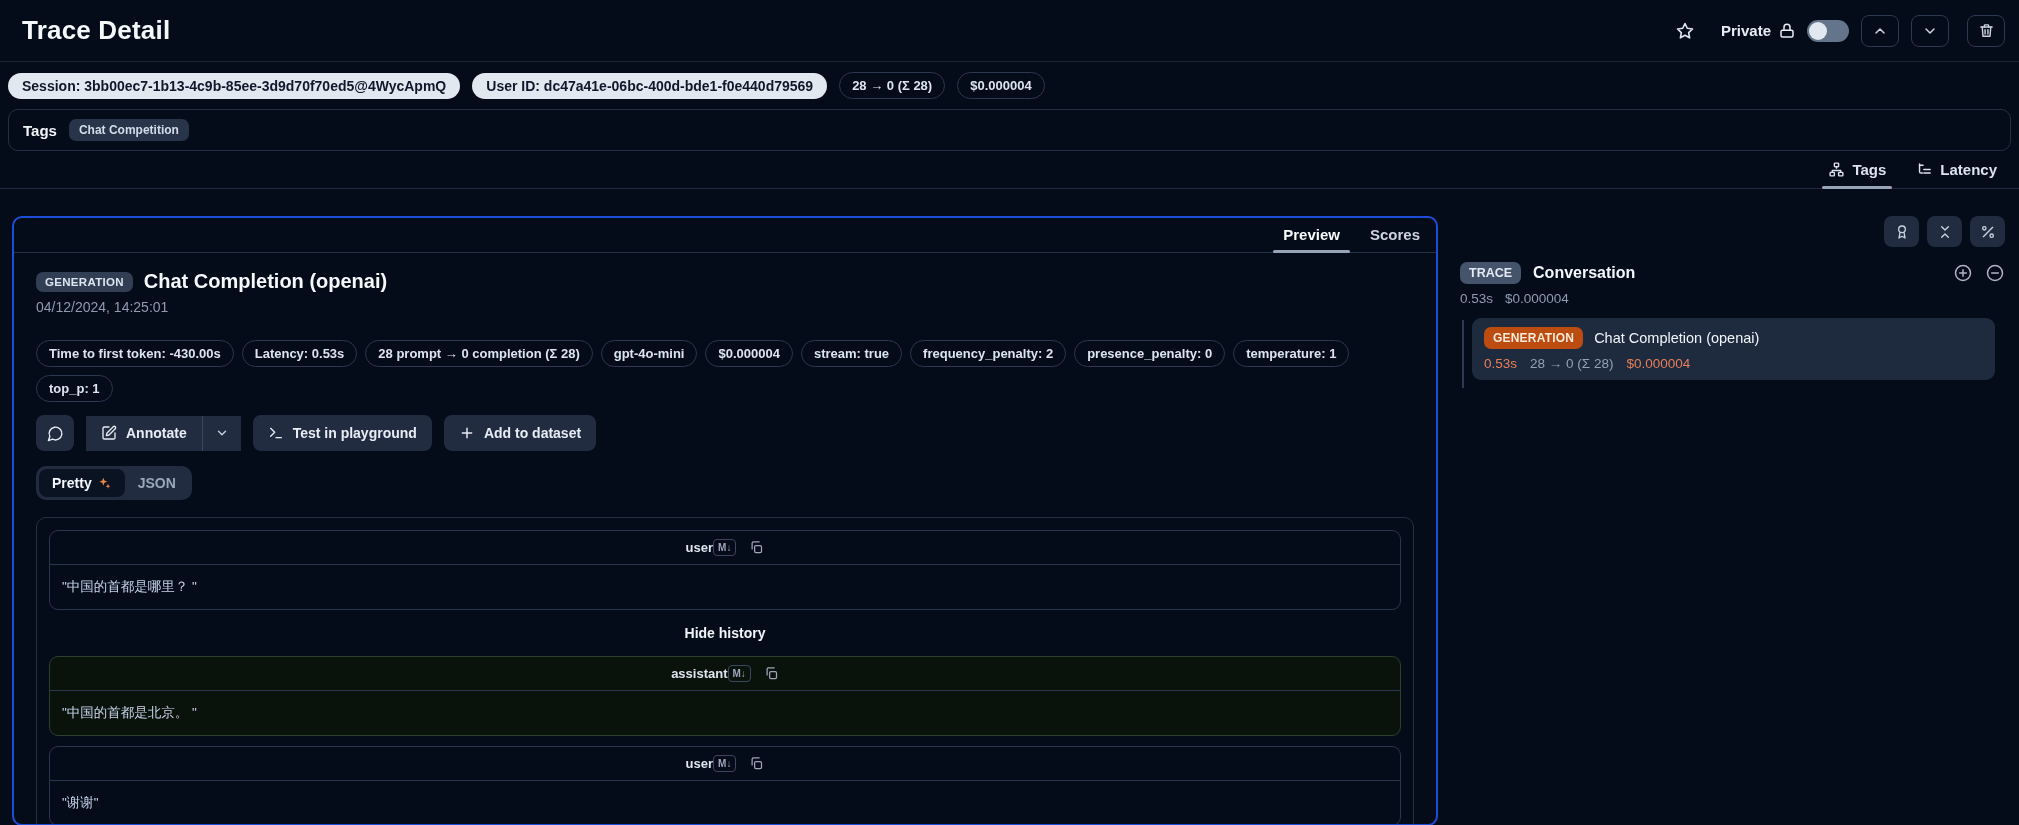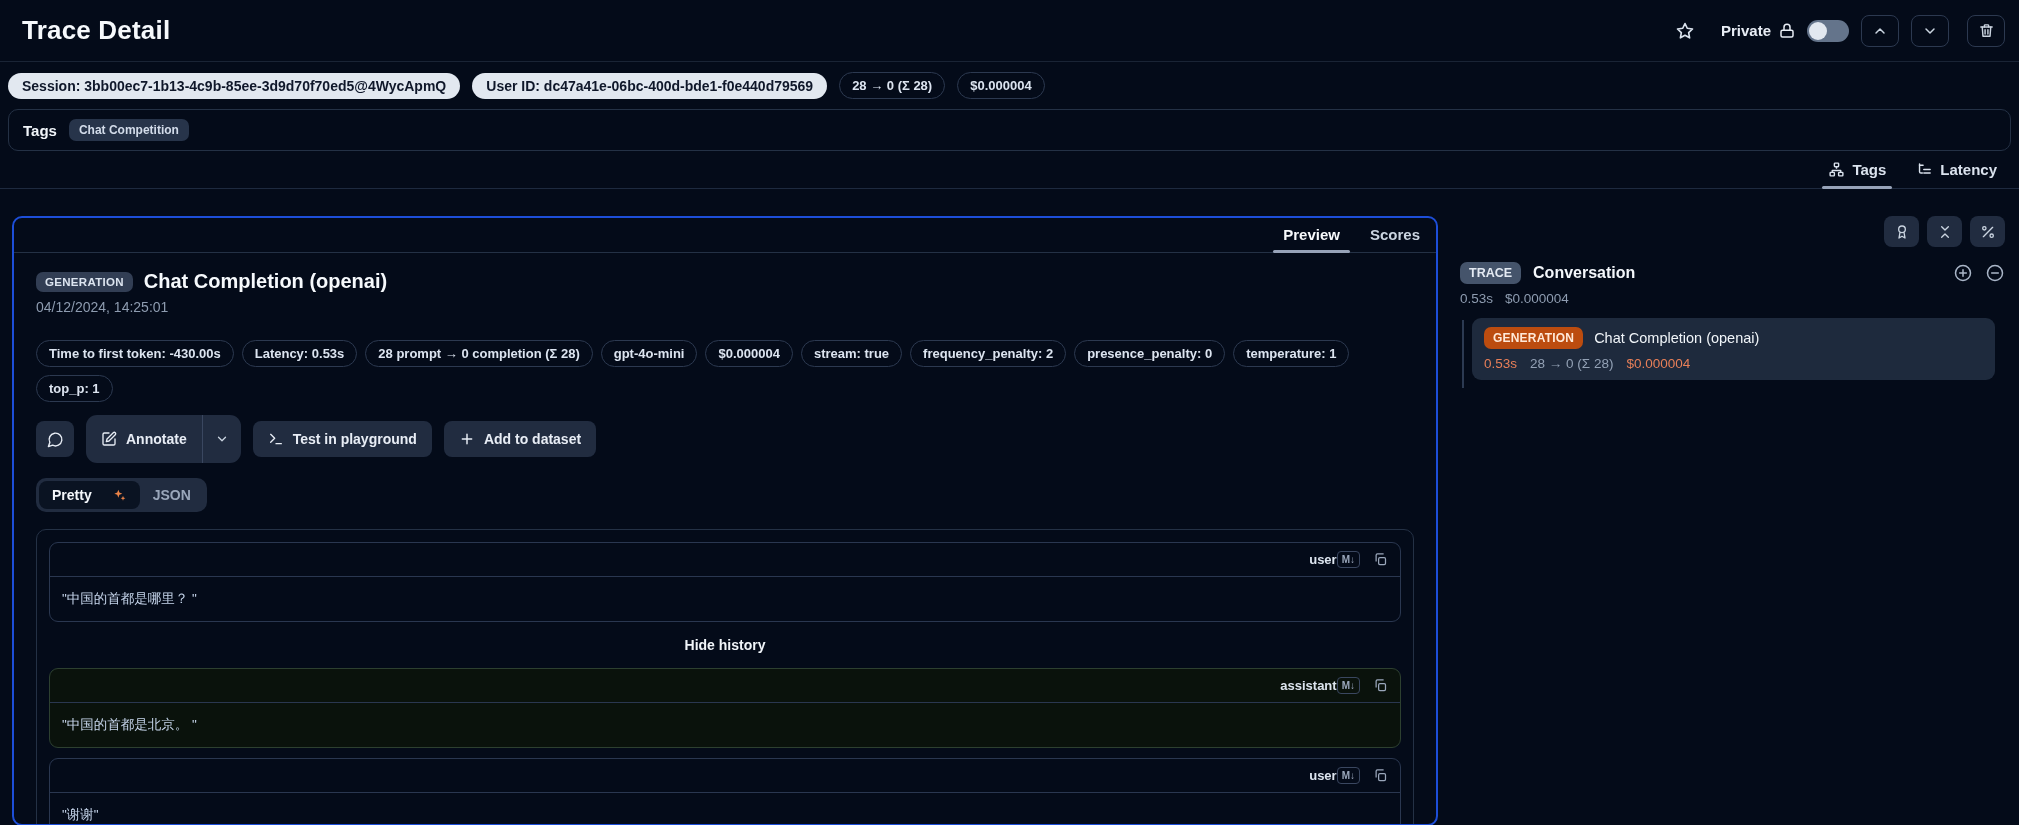--- a/index.html
+++ b/index.html
@@ -108,42 +108,42 @@
 
   .metric-badges { margin-top:25px; max-width:1350px; display:flex; flex-wrap:wrap; gap:8px; }
 
   .actions { margin-top:13px; display:flex; align-items:center; gap:12px; }
   .act-btn {
     background:#212c40; border:none; border-radius:8px; height:36px;
     display:flex; align-items:center; gap:9px; padding:0 15px;
     color:#e8edf5; font-size:14px; font-weight:700;
   }
   .act-btn.icon-only { width:38px; padding:0; justify-content:center; }
-  .split { display:flex; align-items:stretch; background:#212c40; border-radius:11px; height:48px; }
+  .split { display:flex; align-items:stretch; background:#212c40; border-radius:0; height:35px; }
   .split .main { background:none; border:none; display:flex; align-items:center; gap:9px; padding:0 15px; color:#e8edf5; font-size:14px; font-weight:700; }
   .split .sep { width:1px; background:#3a4760; margin:0; }
   .split .caret { background:none; border:none; width:38px; display:flex; align-items:center; justify-content:center; color:#cbd5e1; }
 
   .fmt-toggle {
     margin-top:15px; display:inline-flex; background:#212c40; border-radius:10px; padding:3px;
   }
   .seg {
-    display:flex; align-items:center; gap:19px; border:none; background:transparent;
+    display:flex; align-items:center; gap:4px; border:none; background:transparent;
     color:#9aa7bb; font-size:14px; font-weight:700; padding:6px 13px; border-radius:8px;
   }
   .seg.active { background:#0a1322; color:#f4f7fb; }
 
   
   .io-box {
     margin-top:17px; border:1px solid #243145; border-radius:10px;
     padding:12px; display:flex; flex-direction:column; gap:10px;
   }
   .msg { border:1px solid #2a3750; border-radius:9px; overflow:hidden; }
   .msg-header {
-    display:flex; align-items:center; justify-content:flex-end;
+    display:flex; align-items:center; justify-content:center;
     padding:8px 12px; border-bottom:1px solid #2a3750;
   }
   .msg-role { font-size:13px; font-weight:700; color:#dde5ef; }
   .msg-tools { display:flex; align-items:center; gap:13px; color:#8e9cb0; }
   .md-chip {
     border:1px solid #3a4760; border-radius:4px; font-size:10px; font-weight:700;
     padding:1px 4px; color:#9aa7bb; background:none; line-height:1.3;
   }
   .copy-btn { background:none; border:none; color:#9aa7bb; display:flex; }
   .msg-content { padding:13px 12px; font-size:13.5px; color:#c7d6ec; min-height:43px; }

